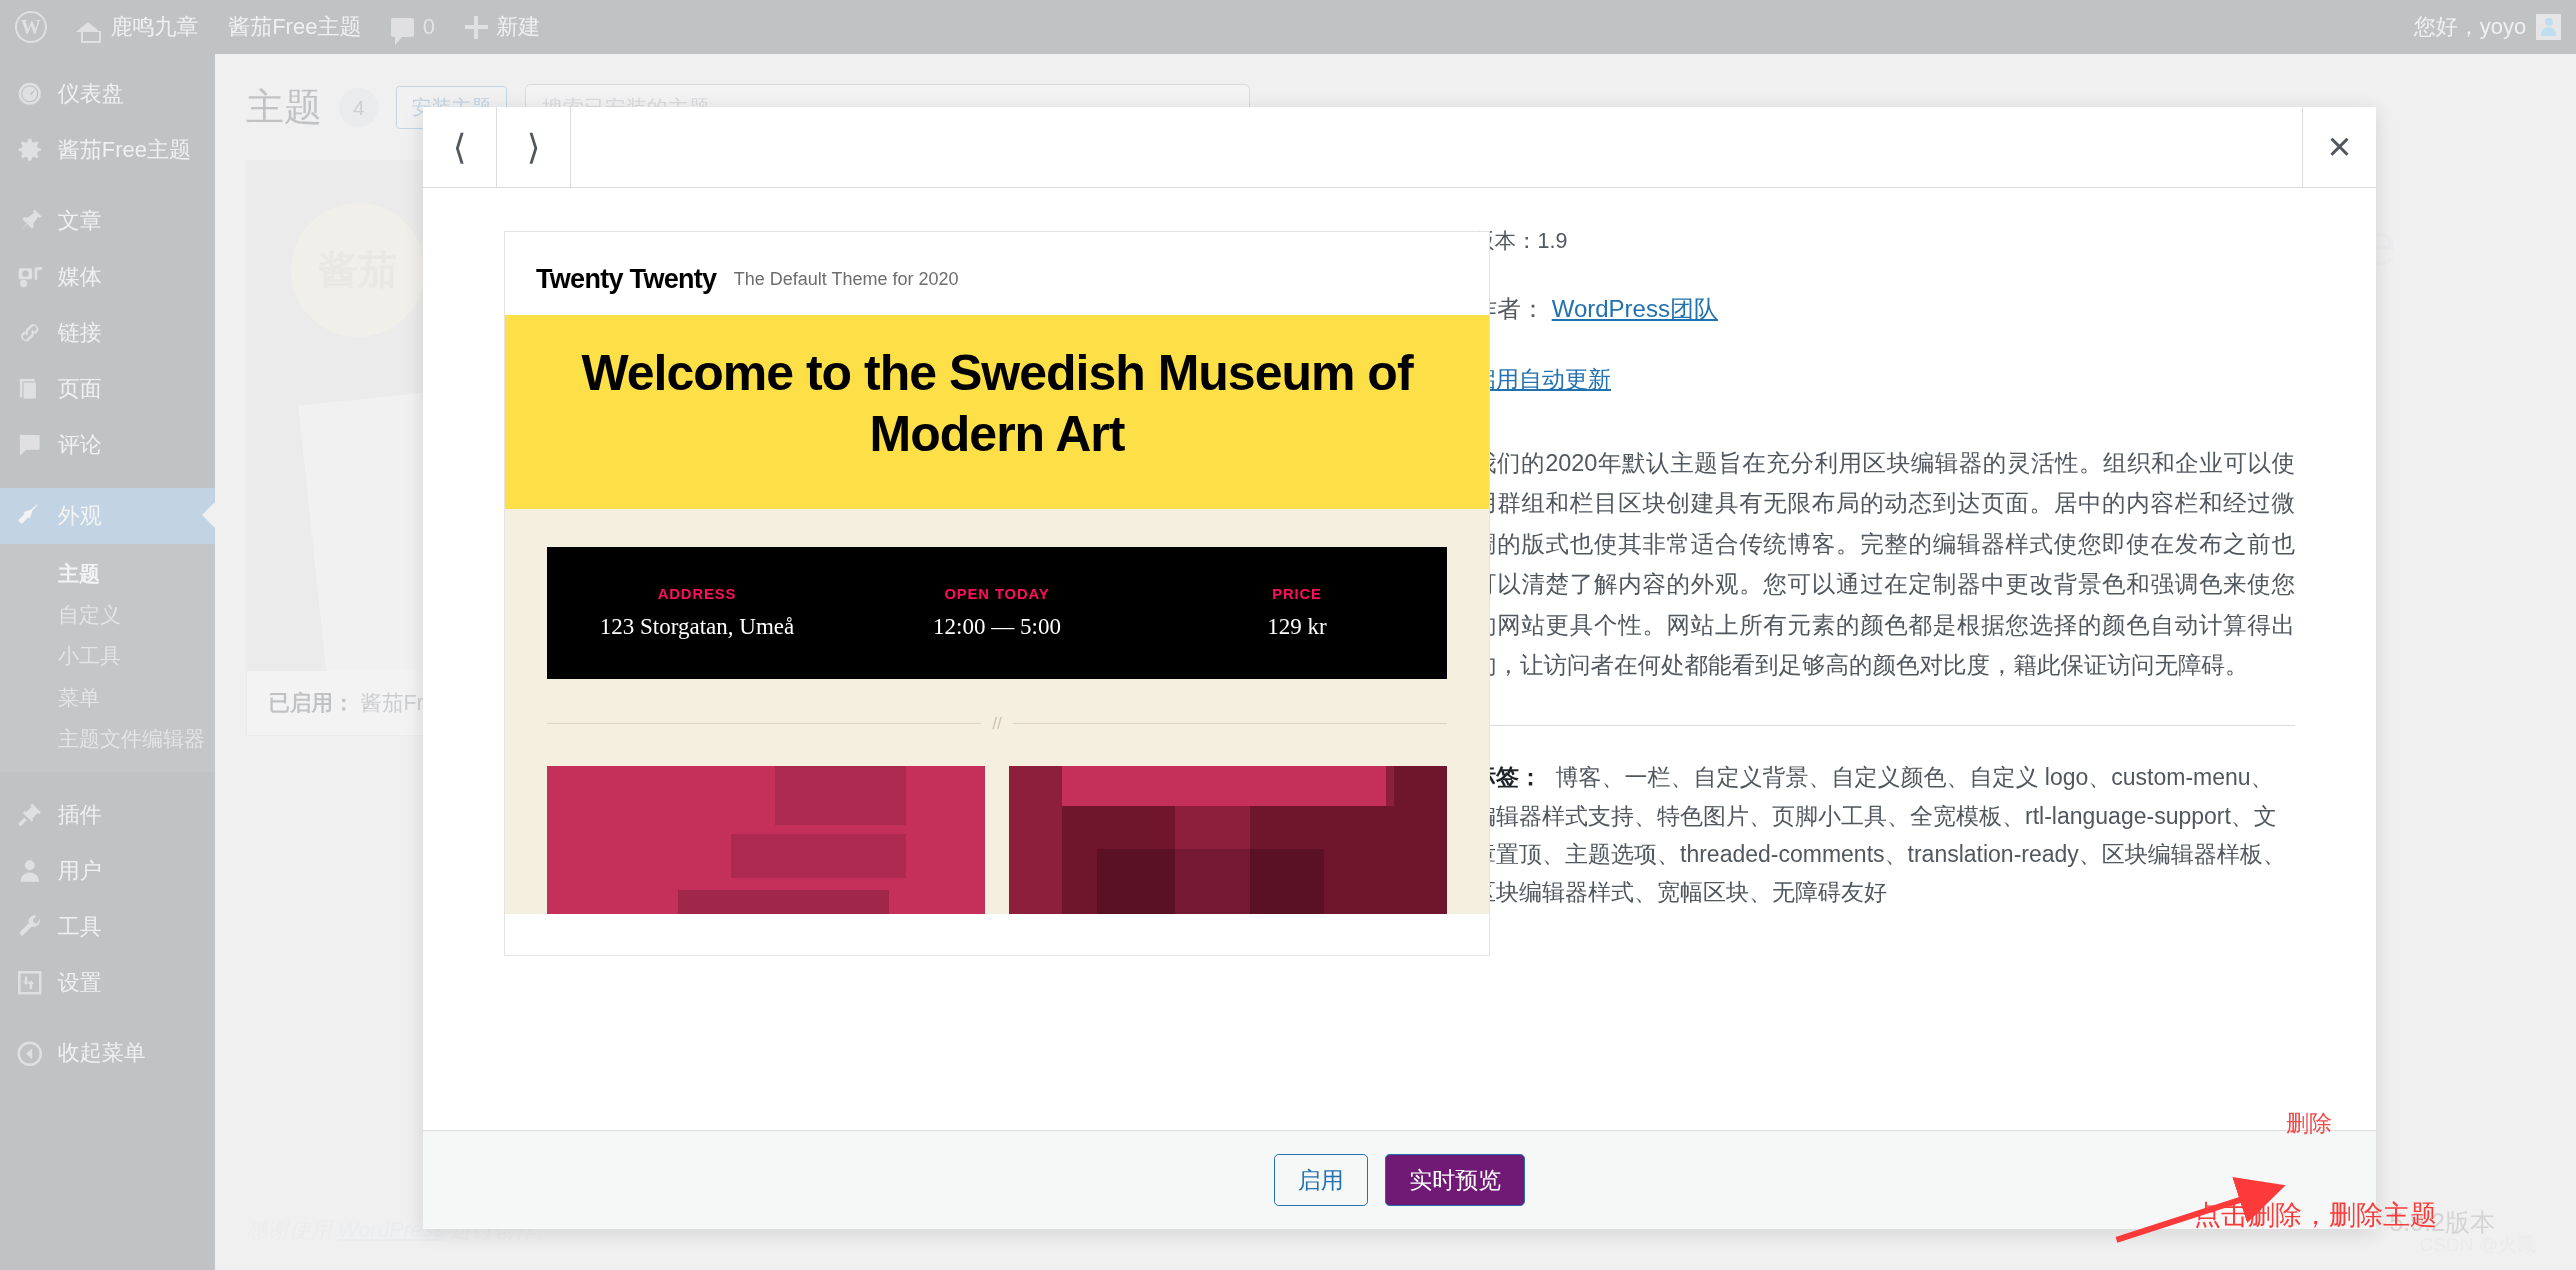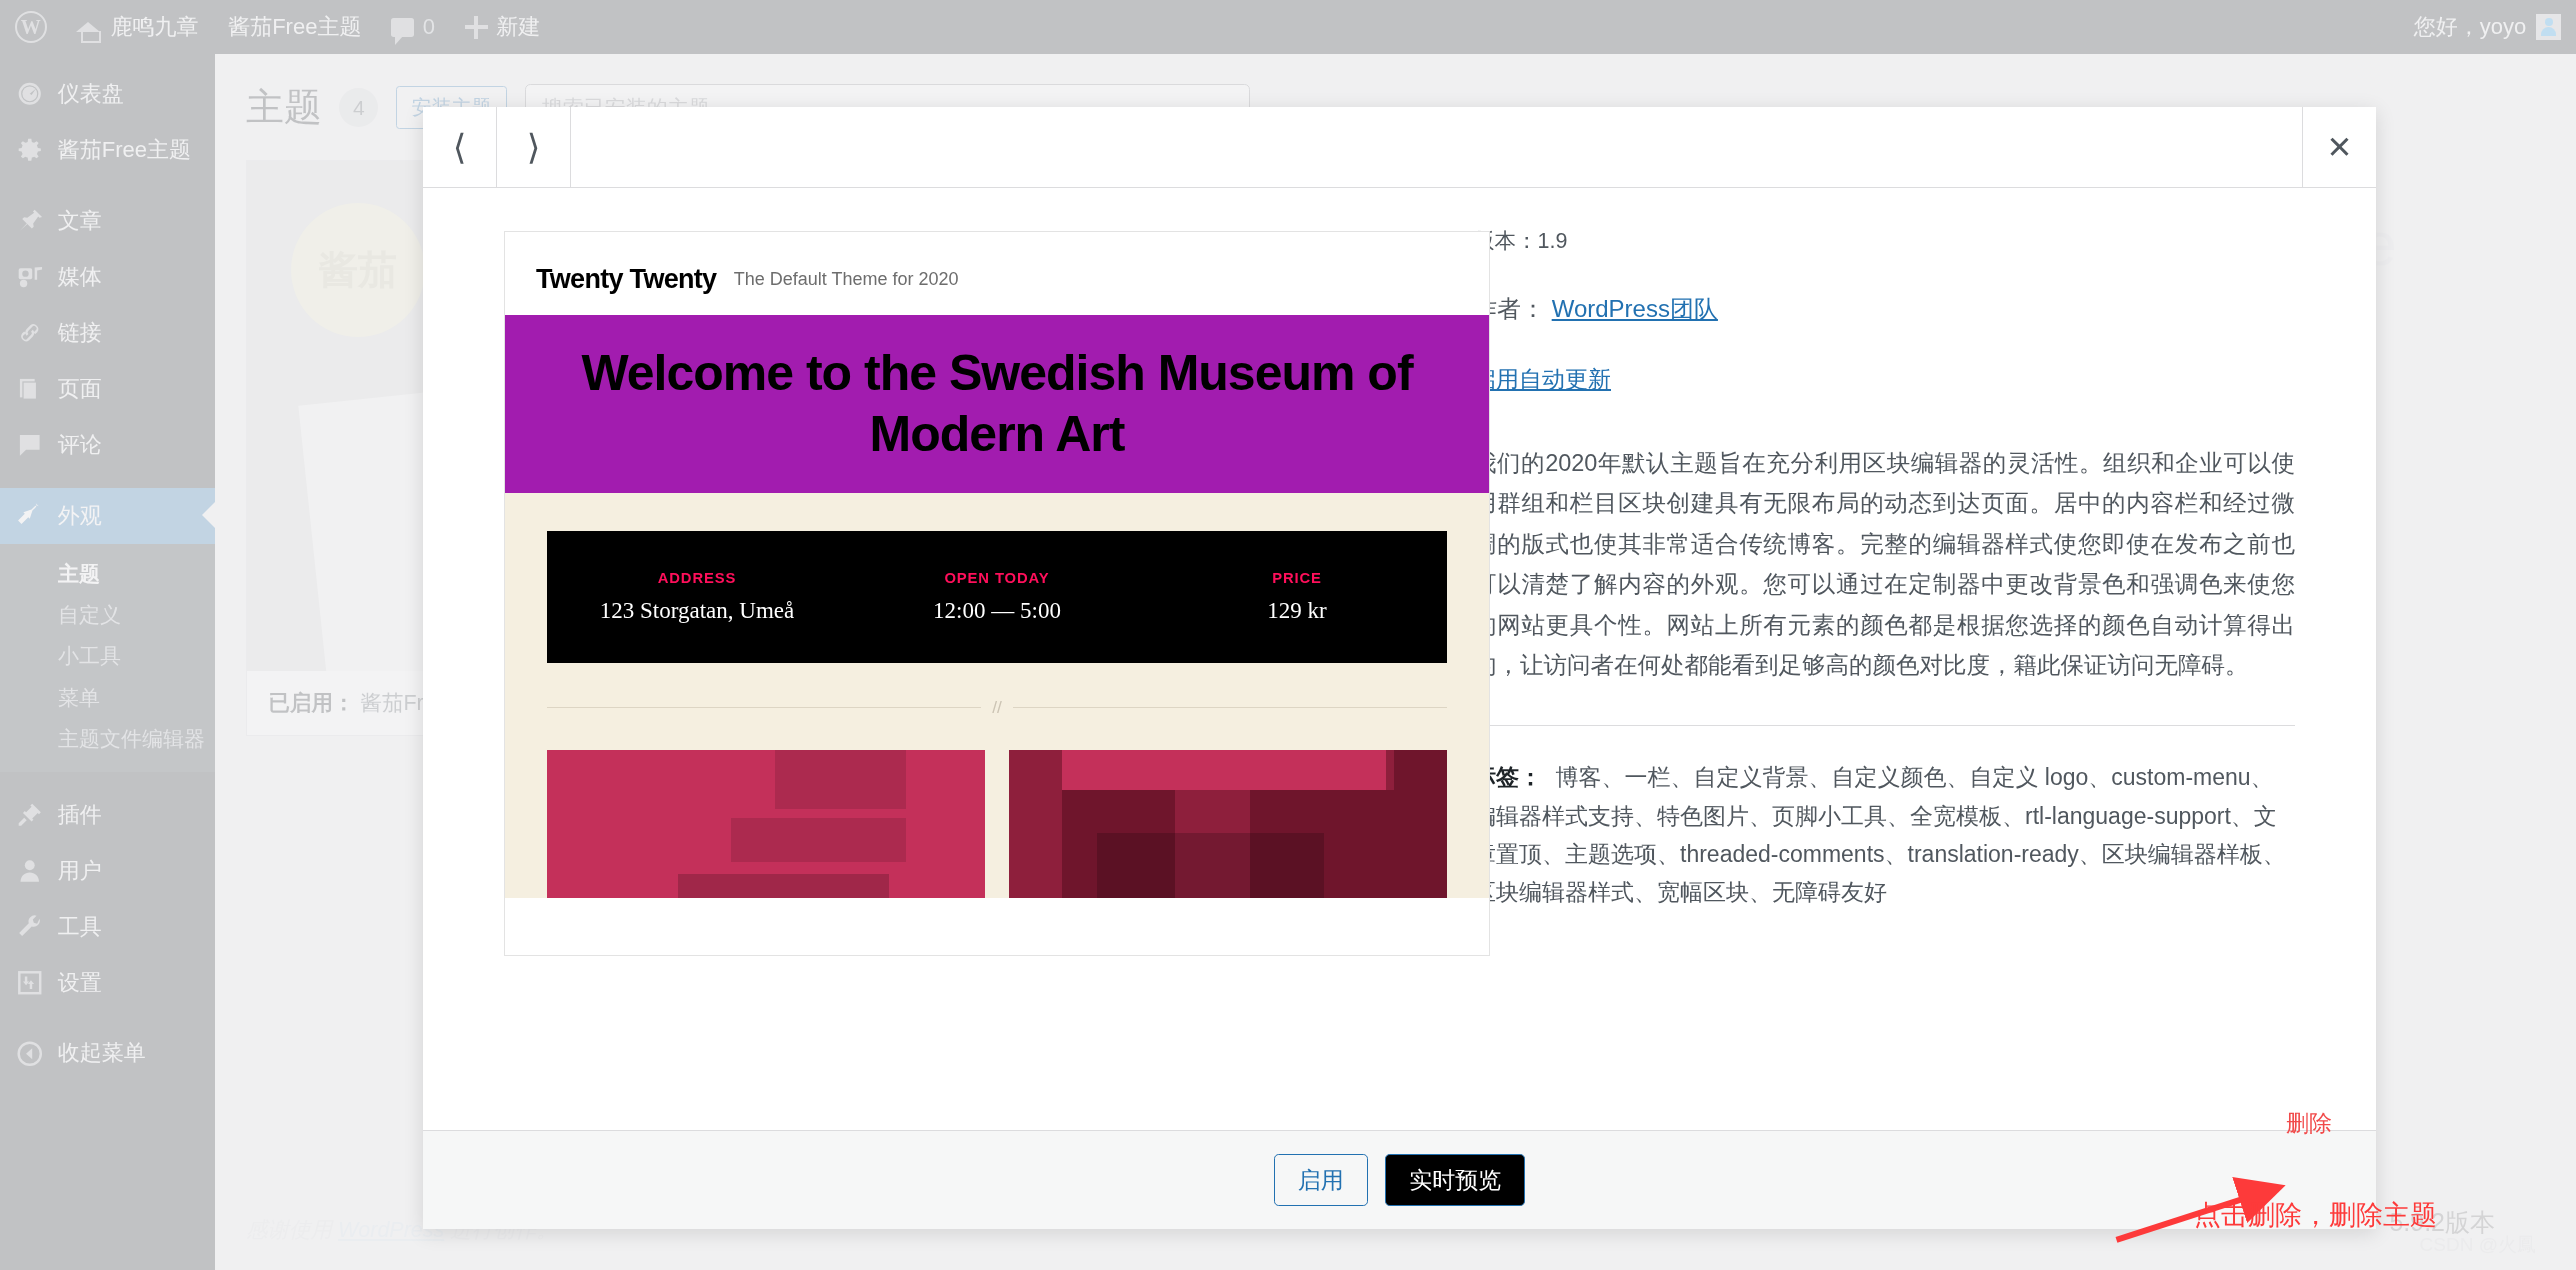--- a/index.html
+++ b/index.html
@@ -226,21 +226,21 @@
   .tt-dots i { width:6px; height:6px; background:#000; border-radius:50%; display:block; }
   .tt-search-glyph {
     width:17.4px; height:17.4px; border:2px solid #000; border-radius:50%;
     position:relative;
   }
   .tt-search-glyph:after {
     content:""; position:absolute; right:-6px; bottom:-4.7px; width:2px; height:8.7px;
     background:#000; transform:rotate(-45deg);
   }
   .tt-hero {
-    text-align:center; padding:28px 74px 28px 74px; background:#a21caf;
+    text-align:center; padding:28px 74px 44px 74px; background:#fde047;
   }
   .tt-hero h1 {
     margin:0; font-size:50px; line-height:1.22; color:#000; font-weight:bold;
     font-family:"Liberation Sans Narrow","Liberation Sans",sans-serif;
     letter-spacing:-1px;
   }
   .tt-cream { background:#f5efe0; padding:38px 42px 0 42px; }
   .tt-info {
     background:#000; display:flex; padding:39px 0; margin-bottom:34px;
   }
@@ -286,21 +286,21 @@
   
   #modal-footer {
     height:99px; background:#f6f7f7; border-top:1.3px solid #dcdcde;
     display:flex; align-items:center; justify-content:center; gap:17.4px;
     position:relative;
   }
   .btn {
     border-radius:4.7px; font-size:23px; padding:9.4px 23px; white-space:nowrap;
   }
   .btn-secondary { background:#f6f7f7; border:1.3px solid #2271b1; color:#2271b1; }
-  .btn-primary { background:#000000; border:1.3px solid #2271b1; color:#fff; }
+  .btn-primary { background:#701a75; border:1.3px solid #2271b1; color:#fff; }
   #delete-link {
     position:absolute; right:44px; top:-23px;
     color:#f14a4a; font-size:23px;
   }
 
   
   #annotation-layer {
     position:absolute; inset:0; z-index:95; pointer-events:none;
   }
   #annotation-text {

